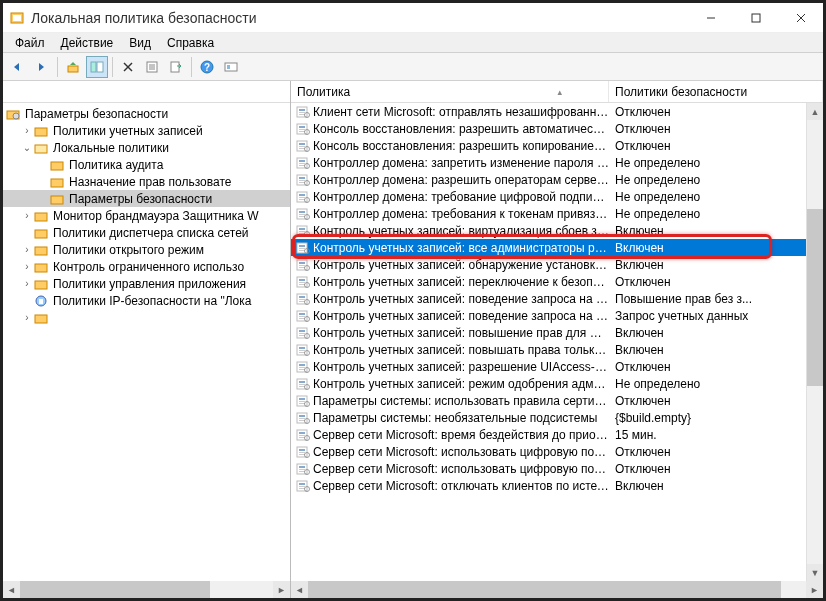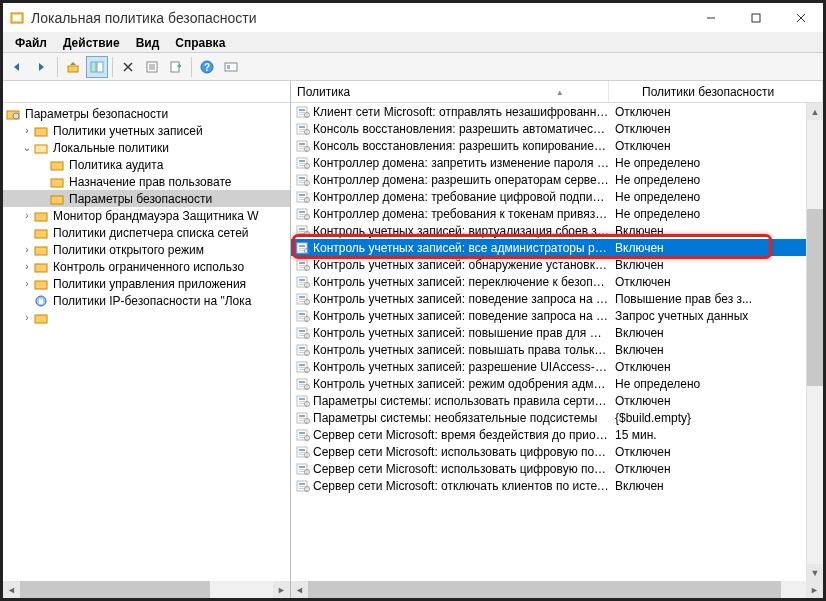--- a/index.html
+++ b/index.html
@@ -3,42 +3,42 @@
 <meta charset="utf-8">
 <style>
 * { box-sizing: border-box; margin: 0; padding: 0; }
 body { font-family: "Segoe UI", Tahoma, sans-serif; font-size: 12px; background: #fff; width: 826px; height: 601px; overflow: hidden; border: 3px solid #222; }
 .titlebar { background: #fff; height: 30px; display: flex; align-items: center; padding-left: 6px; border-bottom: 1px solid #eee; }
 .titlebar .icon { width: 16px; height: 16px; margin-right: 6px; display: inline-flex; align-items: center; justify-content: center; }
 .titlebar .title { flex: 1; color: #333; font-size: 14px; }
 .winbtns { display: flex; height: 100%; }
 .winbtns div { width: 45px; display: flex; align-items: center; justify-content: center; color: #333; }
 .menubar { height: 20px; background: #f0f0f0; display: flex; align-items: center; padding: 0 4px; font-size: 12px; border-bottom: 1px solid #d0d0d0; }
-.menubar span { padding: 2px 8px; cursor: default; font-weight: bold; }
+.menubar span { padding: 2px 8px; cursor: default; }
 .toolbar { height: 28px; background: #f5f5f5; display: flex; align-items: center; padding: 0 4px; gap: 2px; border-bottom: 1px solid #d0d0d0; }
 .tbtn { width: 22px; height: 22px; display: inline-flex; align-items: center; justify-content: center; border: 1px solid transparent; }
 .tbtn.sel { background: #cce4f7; border: 1px solid #7ab; }
 .sep { width: 1px; height: 20px; background: #ccc; margin: 0 2px; }
 .content { display: flex; height: calc(100% - 78px); }
 .treepane { width: 288px; border-right: 1px solid #bbb; overflow: hidden; display: flex; flex-direction: column; }
 .treehead { height: 22px; background: #fff; border-bottom: 1px solid #ddd; display: flex; align-items: center; padding-left: 4px; }
 .tree { flex: 1; overflow: hidden; padding: 2px 0; white-space: nowrap; }
 .treerow { display: flex; align-items: center; height: 17px; padding-left: 2px; cursor: default; }
 .treerow.sel { background: #d0d0d0; }
 .twisty { width: 12px; text-align: center; color: #666; font-size: 10px; }
 .ficon { width: 16px; height: 14px; margin-right: 4px; display: inline-flex; align-items: center; justify-content: center; }
 .folder-svg { width: 14px; height: 12px; }
 .ind1 { padding-left: 18px; }
 .ind2 { padding-left: 34px; }
 .hscroll { height: 17px; background: #f0f0f0; display: flex; align-items: center; }
 .hscroll .arrow { width: 17px; height: 17px; background: #e8e8e8; display: flex; align-items: center; justify-content: center; color: #666; font-size: 9px; }
 .hscroll .track { flex: 1; background: #f0f0f0; position: relative; height: 17px; }
 .hscroll .thumb { position: absolute; left: 0; width: 75%; height: 100%; background: #c8c8c8; }
 .listpane { flex: 1; display: flex; flex-direction: column; overflow: hidden; position: relative; }
-.listhead { height: 22px; display: flex; background: #fff; border-bottom: 1px solid #ddd; gap: 27px; }
+.listhead { height: 22px; display: flex; background: #fff; border-bottom: 1px solid #ddd; }
 .col { padding: 3px 6px; border-right: 1px solid #e8e8e8; display: flex; align-items: center; }
 .col1 { width: 318px; }
 .col2 { flex: 1; }
 .sortind { margin-left: auto; margin-right: 40px; color: #888; font-size: 9px; }
 .list { flex: 1; overflow: hidden; white-space: nowrap; position: relative; }
 .listrow { display: flex; align-items: center; height: 17px; cursor: default; }
 .listrow.sel { background: #0078d7; color: #fff; }
 .licon { width: 20px; display: inline-flex; align-items: center; justify-content: center; margin-left: 2px; }
 .lname { width: 296px; overflow: hidden; text-overflow: ellipsis; }
 .lval { padding-left: 6px; }

